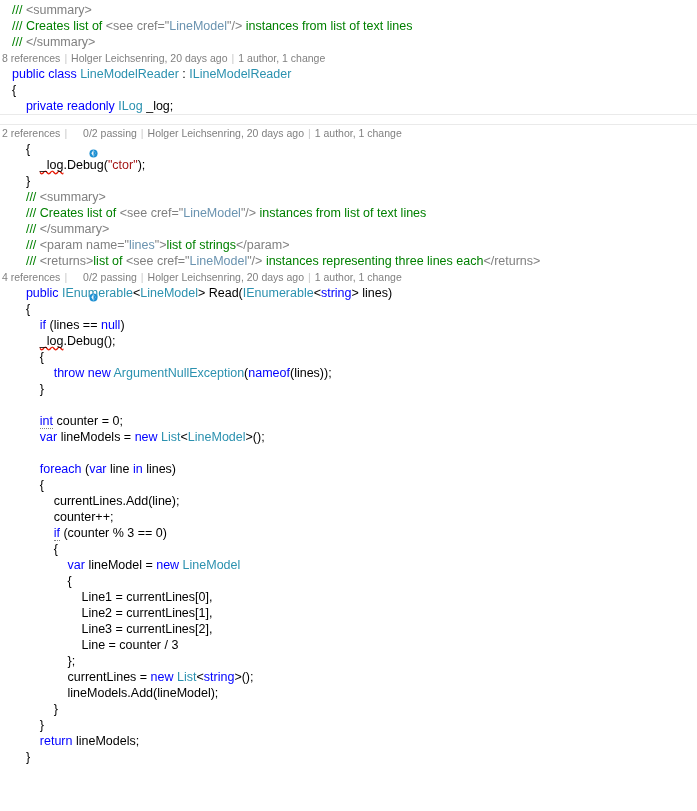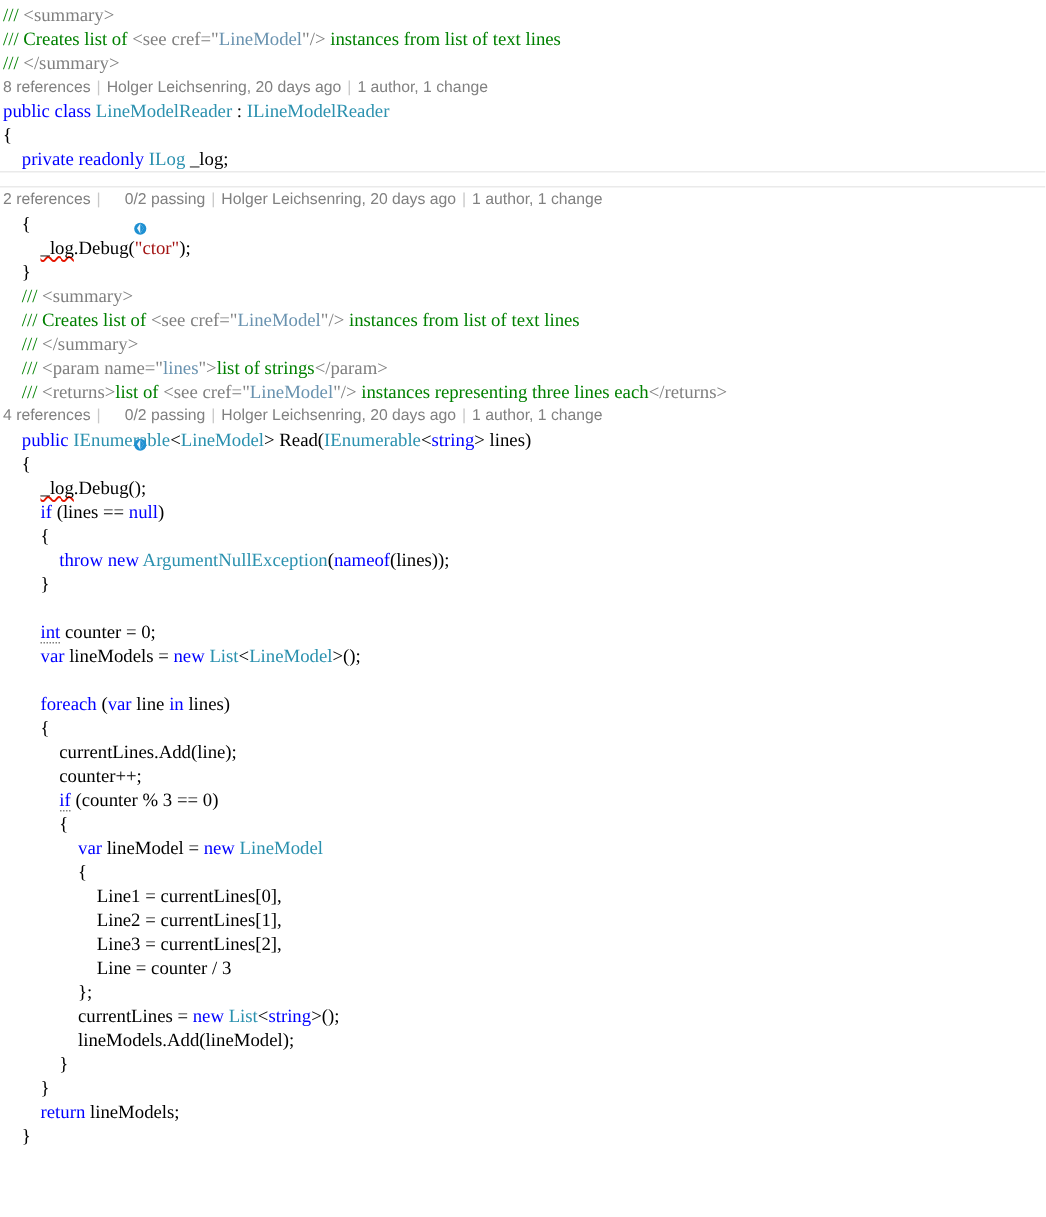--- a/index.html
+++ b/index.html
@@ -20,23 +20,23 @@
     height: 811px;
     background: #ffffff;
     padding-top: 2px;
     box-sizing: border-box;
   }
   .code-line {
     height: 16px;
     line-height: 16px;
     font-size: 12.5px;
     white-space: pre;
-    font-family: Liberation Serif, serif;
+    font-family: Liberation Sans, sans-serif;
     color: #000000;
-    padding-left: 2px;
+    padding-left: 12px;
     letter-spacing: 0px;
   }
   .codelens {
     height: 16px;
     line-height: 16px;
     font-size: 10.5px;
     font-family: "Liberation Sans", "DejaVu Sans", sans-serif;
     color: #808080;
     white-space: pre;
     padding-left: 2px;
@@ -175,24 +175,24 @@
     <span class="cl-sep">|</span>
     <span class="cl-item">Holger Leichsenring, 20 days ago</span>
     <span class="cl-sep">|</span>
     <span class="cl-item">1 author, 1 change</span>
   </div>
 
   <div class="code-line"><span class="pln">    </span><span class="kw">public</span><span class="pln"> </span><span class="typ">IEnumerable</span><span class="pln">&lt;</span><span class="typ">LineModel</span><span class="pln">&gt; Read(</span><span class="typ">IEnumerable</span><span class="pln">&lt;</span><span class="kw">string</span><span class="pln">&gt; lines)</span></div>
 
   <div class="code-line"><span class="pln">    {</span></div>
 
+  <div class="code-line"><span class="pln">        </span><span class="kw">if</span><span class="pln"> (lines == </span><span class="kw">null</span><span class="pln">)</span></div>
+
   <div class="code-line"><span class="pln">        </span><span class="pln err-squiggle">_log</span><span class="pln">.Debug();</span></div>
 
-  <div class="code-line"><span class="pln">        </span><span class="kw">if</span><span class="pln"> (lines == </span><span class="kw">null</span><span class="pln">)</span></div>
-
   <div class="code-line"><span class="pln">        {</span></div>
 
   <div class="code-line"><span class="pln">            </span><span class="kw">throw</span><span class="pln"> </span><span class="kw">new</span><span class="pln"> </span><span class="typ">ArgumentNullException</span><span class="pln">(</span><span class="kw">nameof</span><span class="pln">(lines));</span></div>
 
   <div class="code-line"><span class="pln">        }</span></div>
 
   <div class="code-line"><span class="pln"> </span></div>
 
   <div class="code-line"><span class="pln">        </span><span class="kw hint-dots">int</span><span class="pln"> counter = </span><span class="num">0</span><span class="pln">;</span></div>
 

